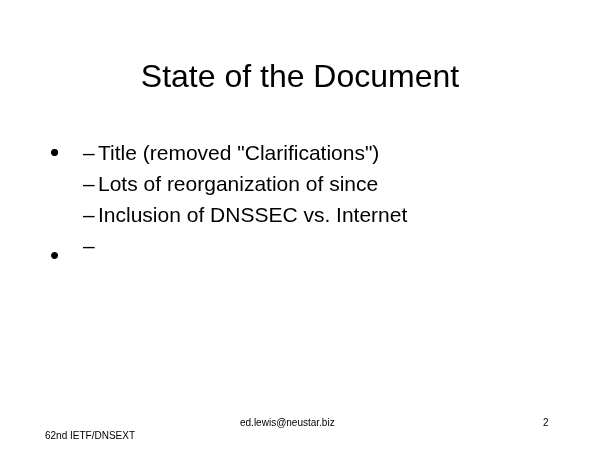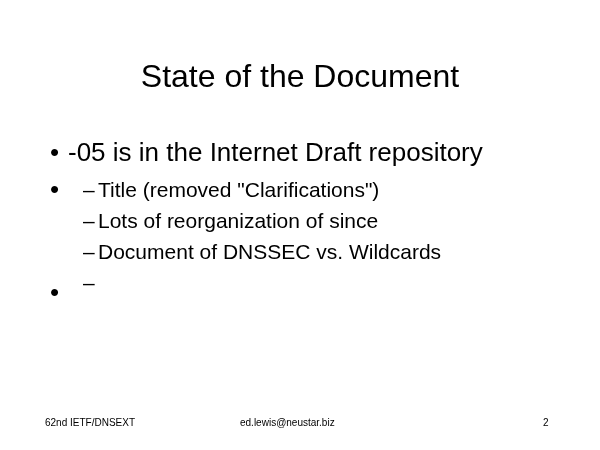--- a/index.html
+++ b/index.html
@@ -95,21 +95,21 @@
     top: 412px;
     width: 600px;
     height: 22px;
     font-size: 10px;
     line-height: 22px;
     white-space: nowrap;
   }
   .footer-left {
     position: absolute;
     left: 45px;
-    top: 0;
+    top: 13px;
     text-align: center;
   }
   .footer-center {
     position: absolute;
     left: 240px;
     top: 0;
     text-align: right;
   }
   .footer-right {
     position: absolute;
@@ -121,42 +121,41 @@
 <body>
 
 <div class="slide">
 
   <div class="slide-title">State of the Document</div>
 
   <div class="body-block">
 
     <div class="bullet-l1">
       <span class="marker">•</span>
-      <span class="text">-05 is in the Internet Draft repository</span>
     </div>
 
     <div class="bullet-l1">
       <span class="marker">•</span>
     </div>
 
     <div class="sub-group">
 
       <div class="bullet-l2">
         <span class="marker">–</span>
         <span class="text">Title (removed "Clarifications")</span>
       </div>
 
       <div class="bullet-l2">
         <span class="marker">–</span>
         <span class="text">Lots of reorganization of since</span>
       </div>
 
       <div class="bullet-l2">
         <span class="marker">–</span>
-        <span class="text">Document of DNSSEC vs. Wildcards</span>
+        <span class="text">Inclusion of DNSSEC vs. Internet</span>
       </div>
 
       <div class="bullet-l2">
         <span class="marker">–</span>
       </div>
 
     </div>
 
     <div class="bullet-l1 italic gap-before-final">
       <span class="marker">•</span>

